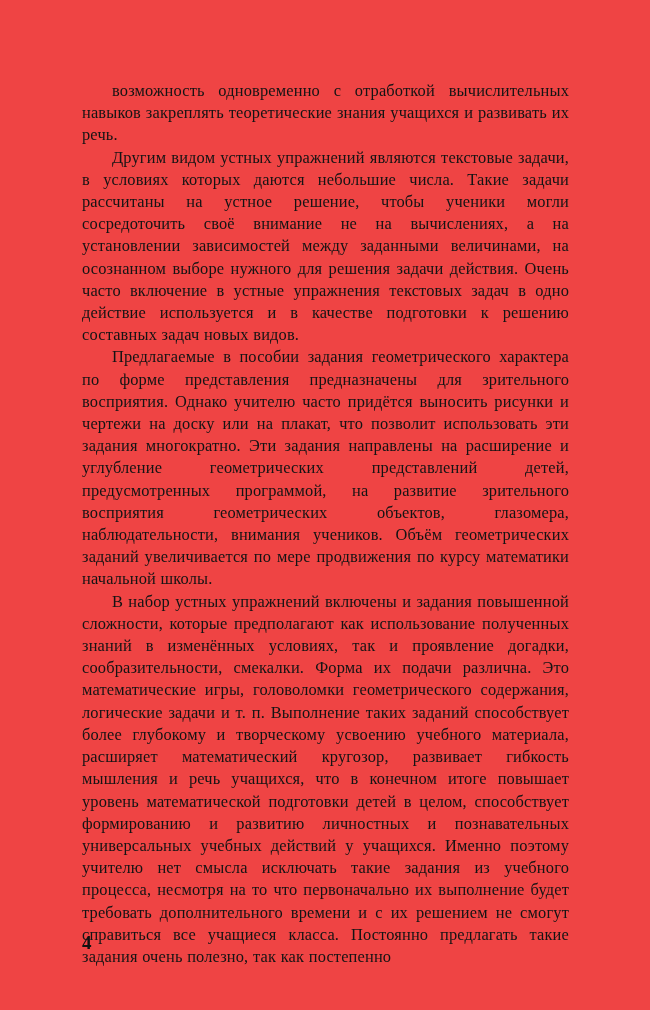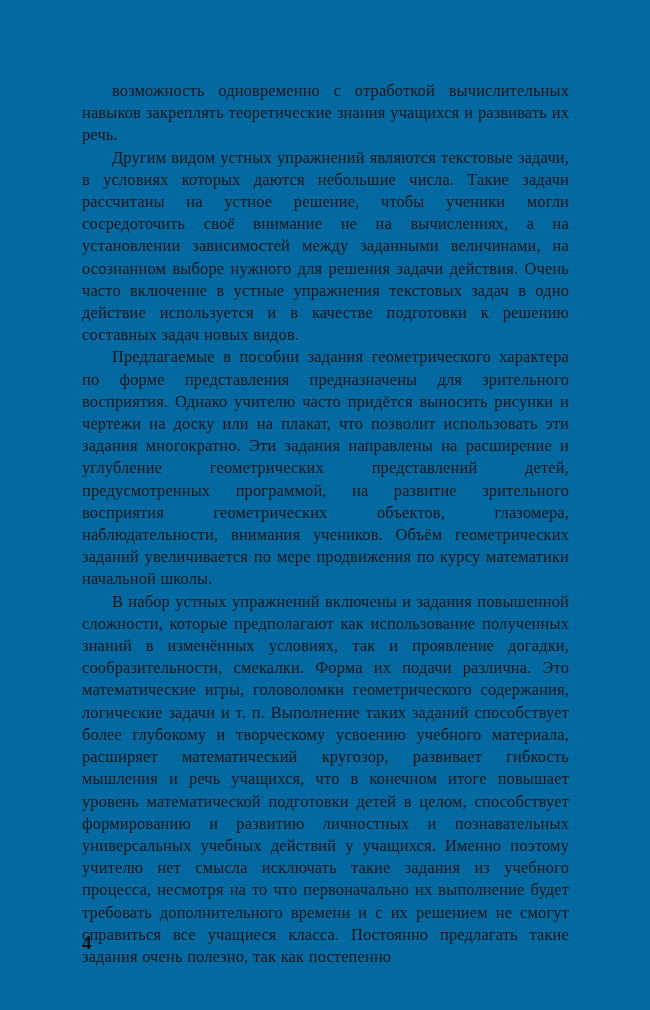--- a/index.html
+++ b/index.html
@@ -16,21 +16,21 @@
     color: #141414;
     -webkit-font-smoothing: antialiased;
   }
 
   #page {
     position: absolute;
     left: 0;
     top: 0;
     width: 650px;
     height: 1010px;
-    background: #0369a1;
+    background: #ef4444;
   }
 
   #text-block {
     position: absolute;
     left: 82px;
     top: 80px;
     width: 487px;
   }
 
   .para {

